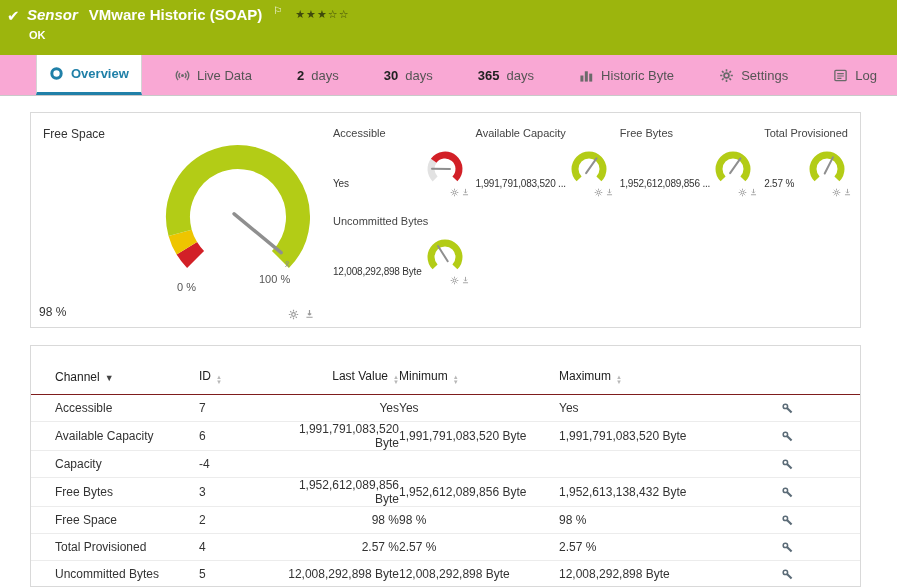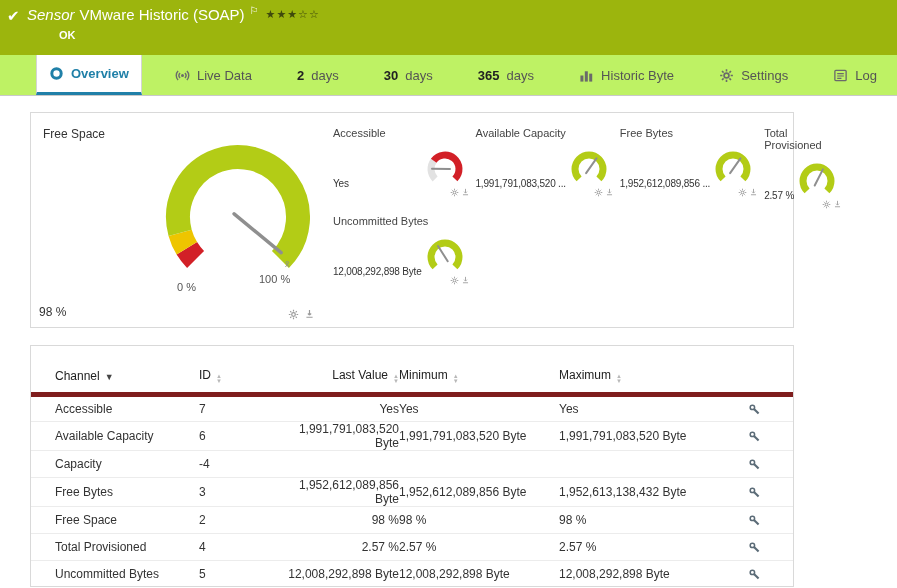--- a/index.html
+++ b/index.html
@@ -3,37 +3,37 @@
 <meta charset="utf-8">
 <style>
   * { margin:0; padding:0; box-sizing:border-box; }
   html,body { width:897px; height:588px; overflow:hidden; background:#fff;
     font-family:"Liberation Sans","DejaVu Sans",sans-serif; color:#333; }
 
   
   .topbar { height:55px; background:#9cb50d; color:#fff; position:relative; }
   .check { position:absolute; left:7px; top:7px; font-size:15px; font-weight:bold; }
   .head-text { padding:6px 0 0 27px; }
-  .title-line { font-size:15px; font-weight:normal; display:flex; align-items:center; gap:5px; }
+  .title-line { font-size:15px; font-weight:bold; display:flex; align-items:center; gap:11px; }
   .kind { font-style:italic; }
   .flag { font-size:10px; align-self:flex-start; margin-top:-1px; cursor:pointer; }
   .stars { font-size:11px; color:#3f4a0c; letter-spacing:1px; margin-left:2px; cursor:pointer; }
-  .status { font-size:11px; font-weight:bold; margin:6px 0 0 32px; }
-
-  
-  .tabs { height:41px; background:#bef264; border-bottom:1px solid #c9c9c9;
+  .status { font-size:11px; font-weight:bold; margin:6px 0 0 2px; }
+
+  
+  .tabs { height:41px; background:#f9a8d4; border-bottom:1px solid #c9c9c9;
     display:flex; justify-content:space-between; padding:0 8px 0 36px; }
   .tab { display:flex; align-items:center; gap:7px; padding:0 12px; font-size:13px;
     color:#555; cursor:pointer; }
   .tab .tnum { color:#222; }
   .tab.active { background:#fff; border-left:1px solid #d4d4d4; border-right:1px solid #d4d4d4;
     border-bottom:3px solid #2080a8; color:#2080a8; font-weight:bold; }
 
   
-  .card { background:#fff; border:1px solid #d9d9d9; margin-left:30px; width:764px; }
+  .card { background:#fff; border:1px solid #d9d9d9; margin-left:30px; width:831px; }
   .overview { margin-top:16px; height:216px; display:flex; position:relative; }
   .tablecard { margin-top:17px; height:242px; padding-top:14px; overflow:hidden; }
 
   
   .main-gauge { flex:0 0 300px; position:relative; }
   .mg-label { position:absolute; left:12px; top:14px; font-size:12px; }
   .mg-svg { position:absolute; left:112px; top:22px; }
   .mg-min { position:absolute; left:146px; top:168px; font-size:11px; color:#555; }
   .mg-max { position:absolute; left:228px; top:160px; font-size:11px; color:#555; }
   .mg-mean { position:absolute; left:254px; top:146px; font-size:9px; color:#8d8d8d; }
@@ -48,21 +48,21 @@
   .tile-label { font-size:11px; color:#444; margin-bottom:9px; }
   .tile-row { display:flex; align-items:flex-end; }
   .tile-value { font-size:10px; letter-spacing:-0.2px; color:#333; white-space:nowrap;
     flex:1; overflow:hidden; padding-bottom:7px; }
   .tile-gauge { position:relative; flex:0 0 48px; height:48px; cursor:pointer; }
   .tile-icons { position:absolute; right:0; bottom:-1px; display:flex; gap:2px; }
 
   
   .channels { width:100%; border-collapse:collapse; font-size:12px; table-layout:fixed; }
   .channels th { font-weight:normal; color:#222; height:34px;
-    border-bottom:5px solid #7f1d1d; cursor:pointer; }
+    border-bottom:1px solid #7f1d1d; cursor:pointer; }
   .channels td { height:27px; border-bottom:1px solid #ececec; }
   .al { text-align:left; } .ac { text-align:right; } .ar { text-align:left; }
   .aw { text-align:center; }
   th.first, td.first { padding-left:24px; }
   .sorted { font-size:9px; color:#444; margin-left:5px; }
   .sort { display:inline-flex; flex-direction:column; margin-left:5px; vertical-align:1px; }
   .sort i { font-style:normal; font-size:6px; line-height:4.5px; color:#b8b8b8; }
   svg { vertical-align:middle; }
 </style>
 </head>

